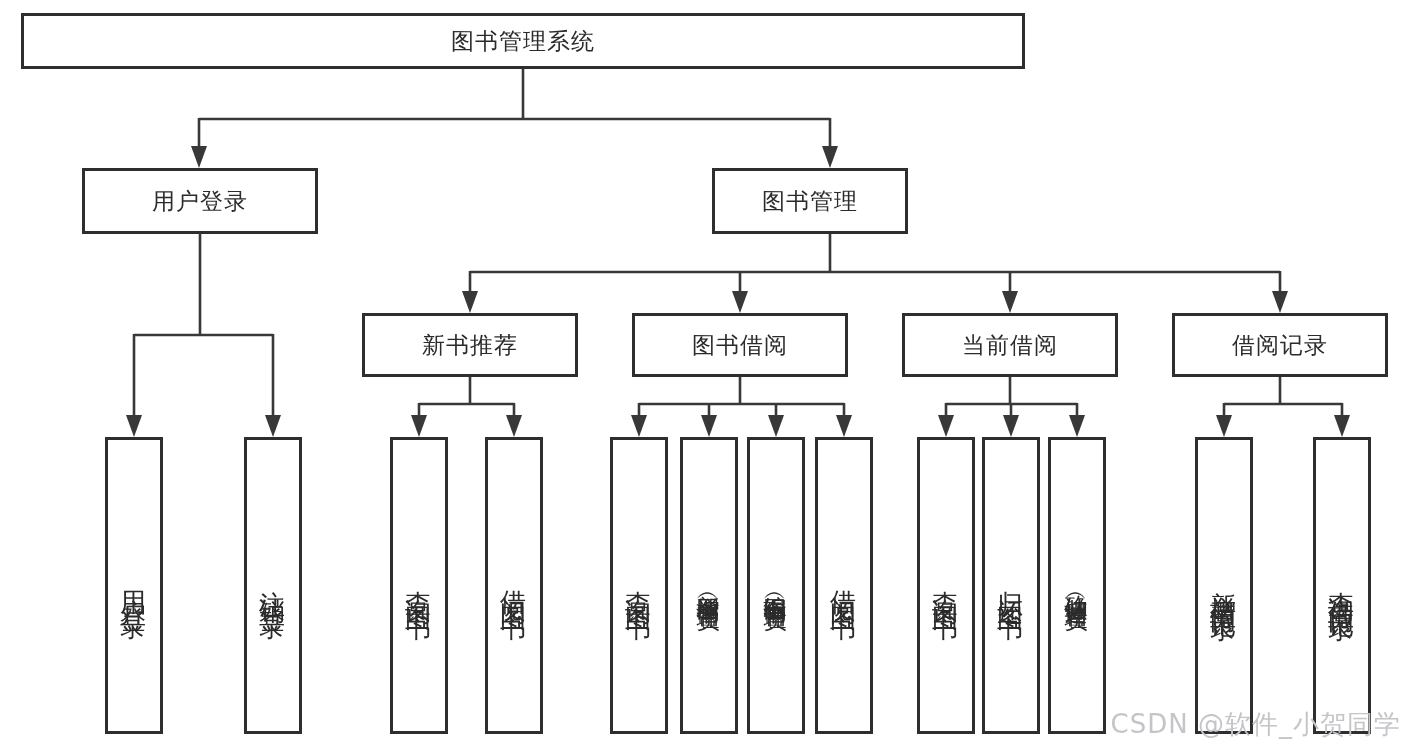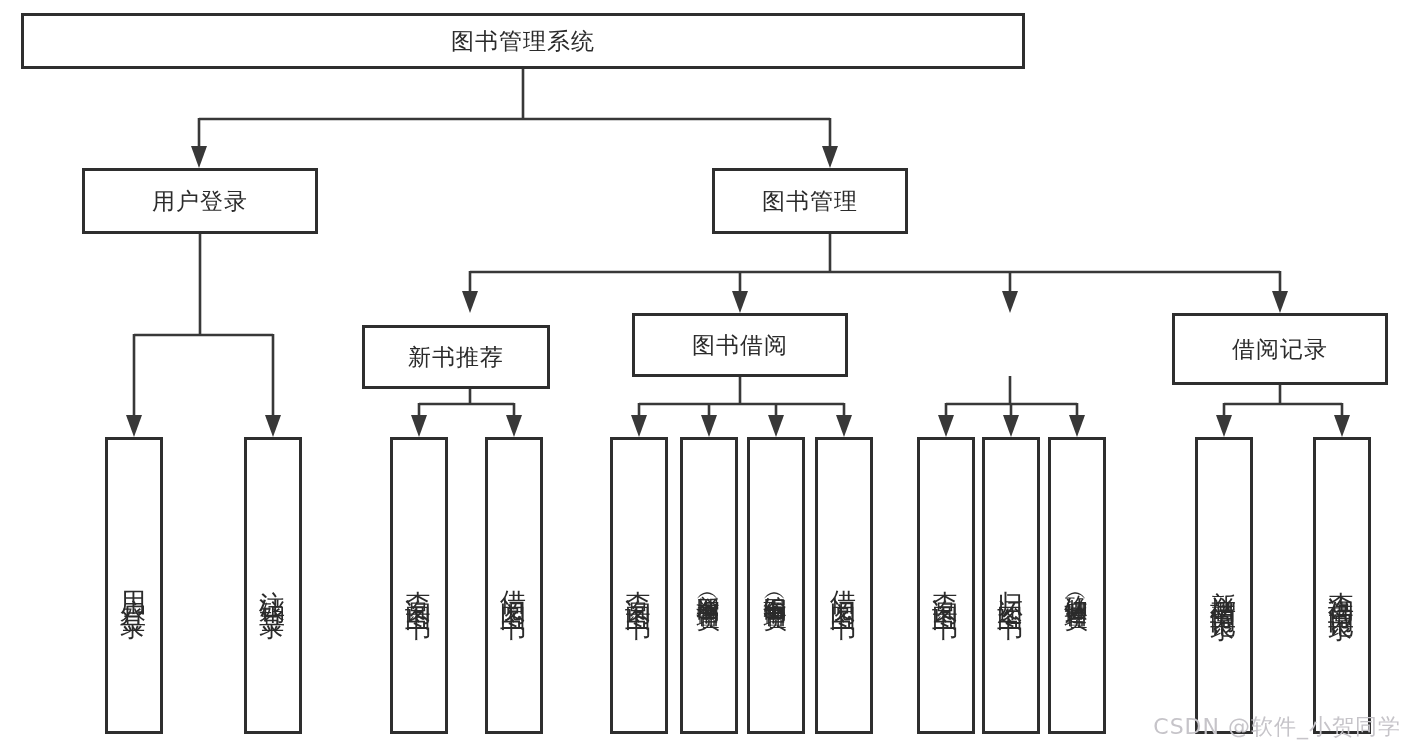--- a/index.html
+++ b/index.html
@@ -29,21 +29,21 @@
     text-orientation:mixed;
     white-space:nowrap;
     color:#2b2b2b;
   }
   .v4 { font-size:26px; letter-spacing:8px; }
   .v6 { font-size:26px; letter-spacing:5px; }
   .v9 { font-size:23px; letter-spacing:2px; }
   .watermark {
     position:absolute;
     right:4px; bottom:5px;
-    font-size:22px;
+    font-size:26px;
     color:#c6c4c9;
     letter-spacing:1px;
     z-index:5;
     white-space:nowrap;
   }
 </style>
 </head>
 <body>
 
 <div class="canvas">
@@ -114,27 +114,30 @@
     <span class="hlabel">图书管理系统</span>
   </div>
 
   <div class="box" style="left:82px; top:168px; width:236px; height:66px;">
     <span class="hlabel">用户登录</span>
   </div>
   <div class="box" style="left:712px; top:168px; width:196px; height:66px;">
     <span class="hlabel">图书管理</span>
   </div>
 
-  <div class="box" style="left:362px; top:313px; width:188px; height:64px;margin-top:12px;">
+  <div class="box" style="left:362px; top:313px; width:216px; height:64px;">
     <span class="hlabel">新书推荐</span>
   </div>
   <div class="box" style="left:632px; top:313px; width:216px; height:64px;justify-content:center;">
     <span class="hlabel">图书借阅</span>
   </div>
-  <div class="box" style="left:1172px; top:313px; width:216px; height:72px;">
+  <div class="box" style="left:902px; top:313px; width:216px; height:64px;">
+    <span class="hlabel">当前借阅</span>
+  </div>
+  <div class="box" style="left:1172px; top:313px; width:216px; height:64px;">
     <span class="hlabel">借阅记录</span>
   </div>
 
   <div class="box leaf" style="left:105px;">
     <span class="vtext v4">用户登录</span>
   </div>
   <div class="box leaf" style="left:244px;">
     <span class="vtext v4">注销登录</span>
   </div>
 

